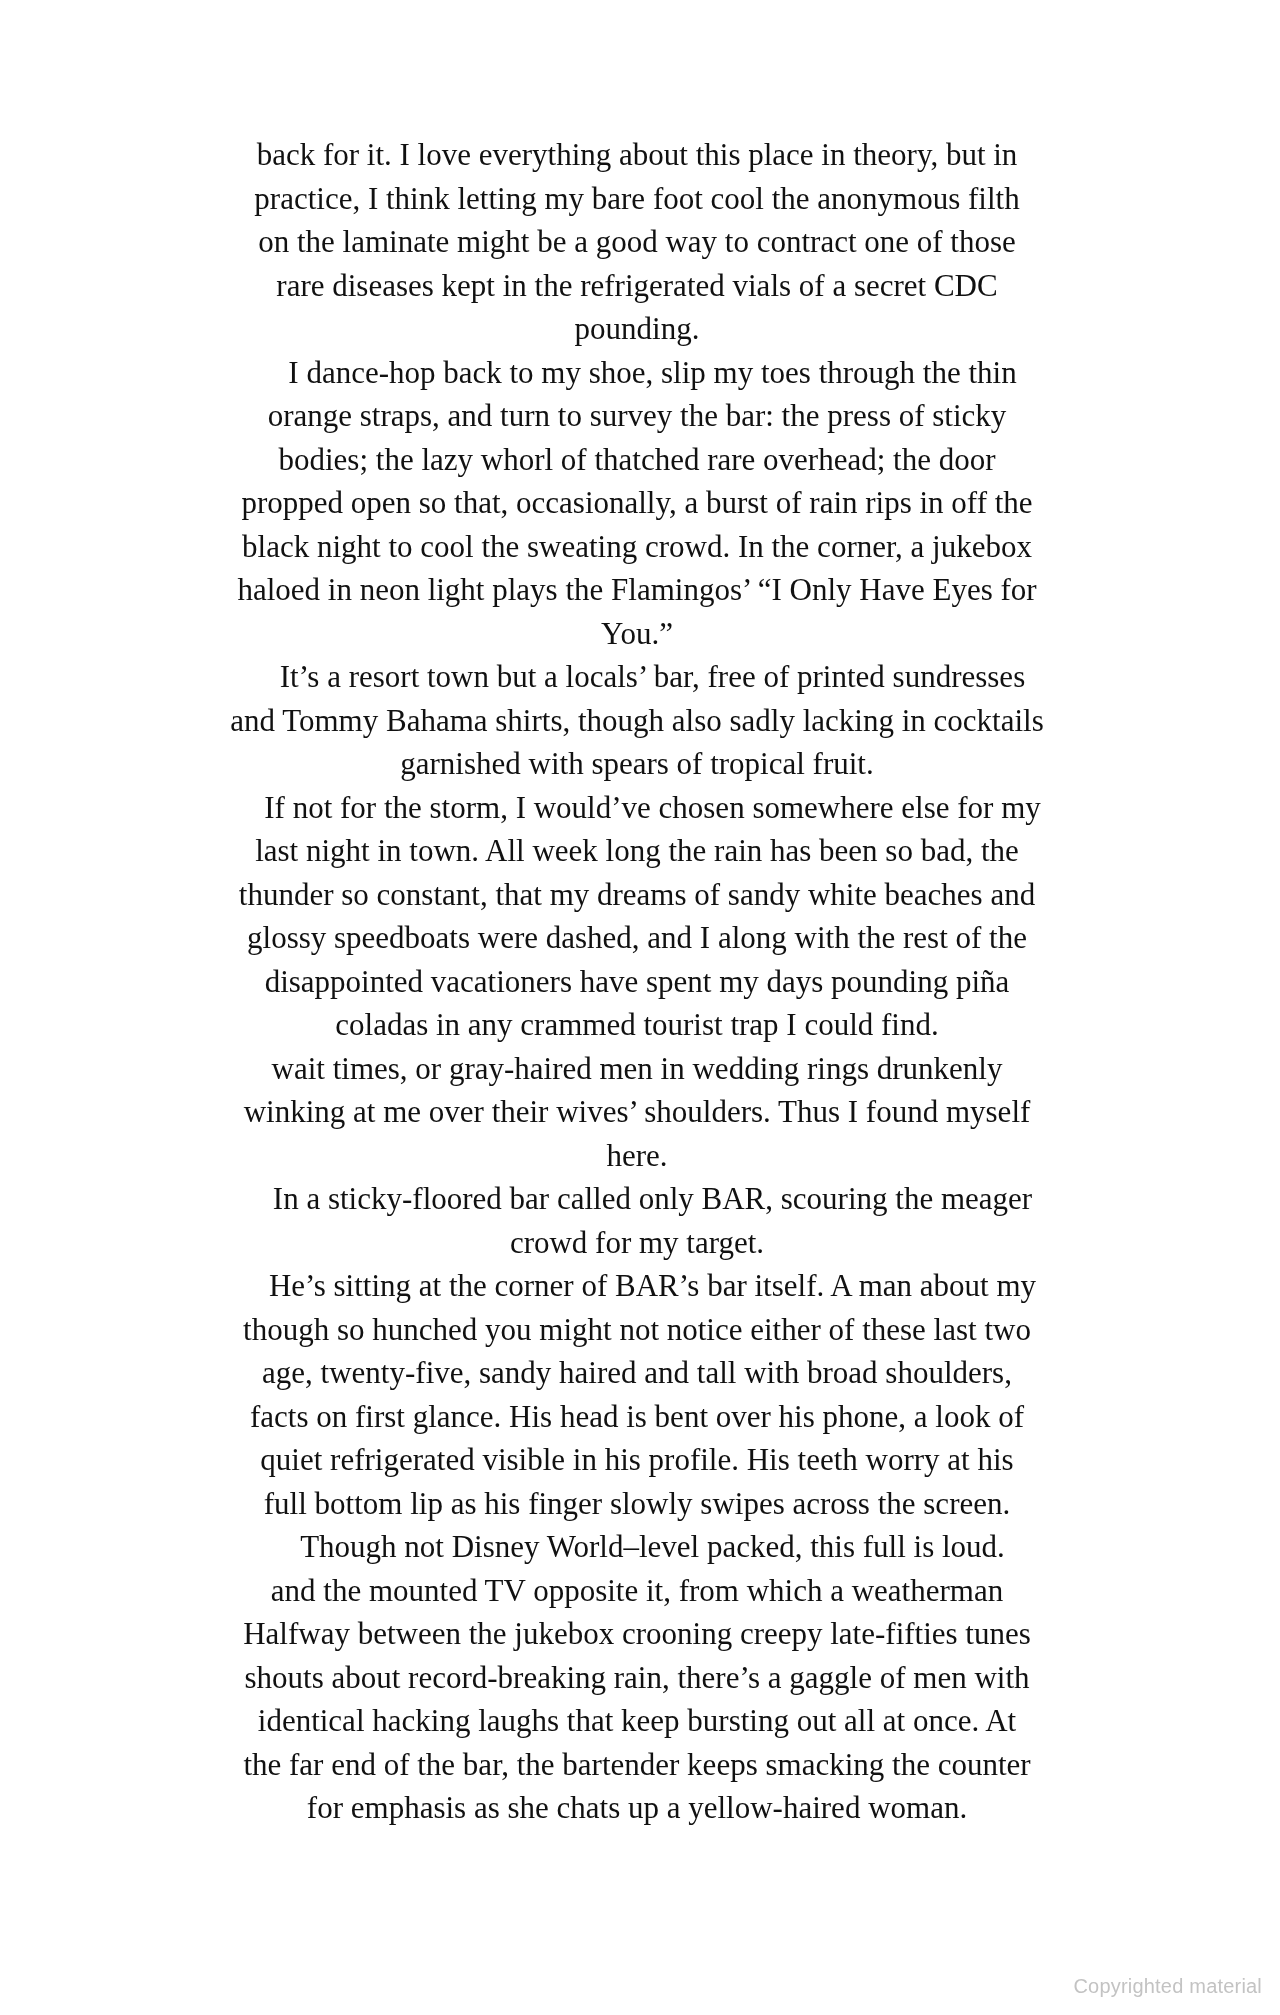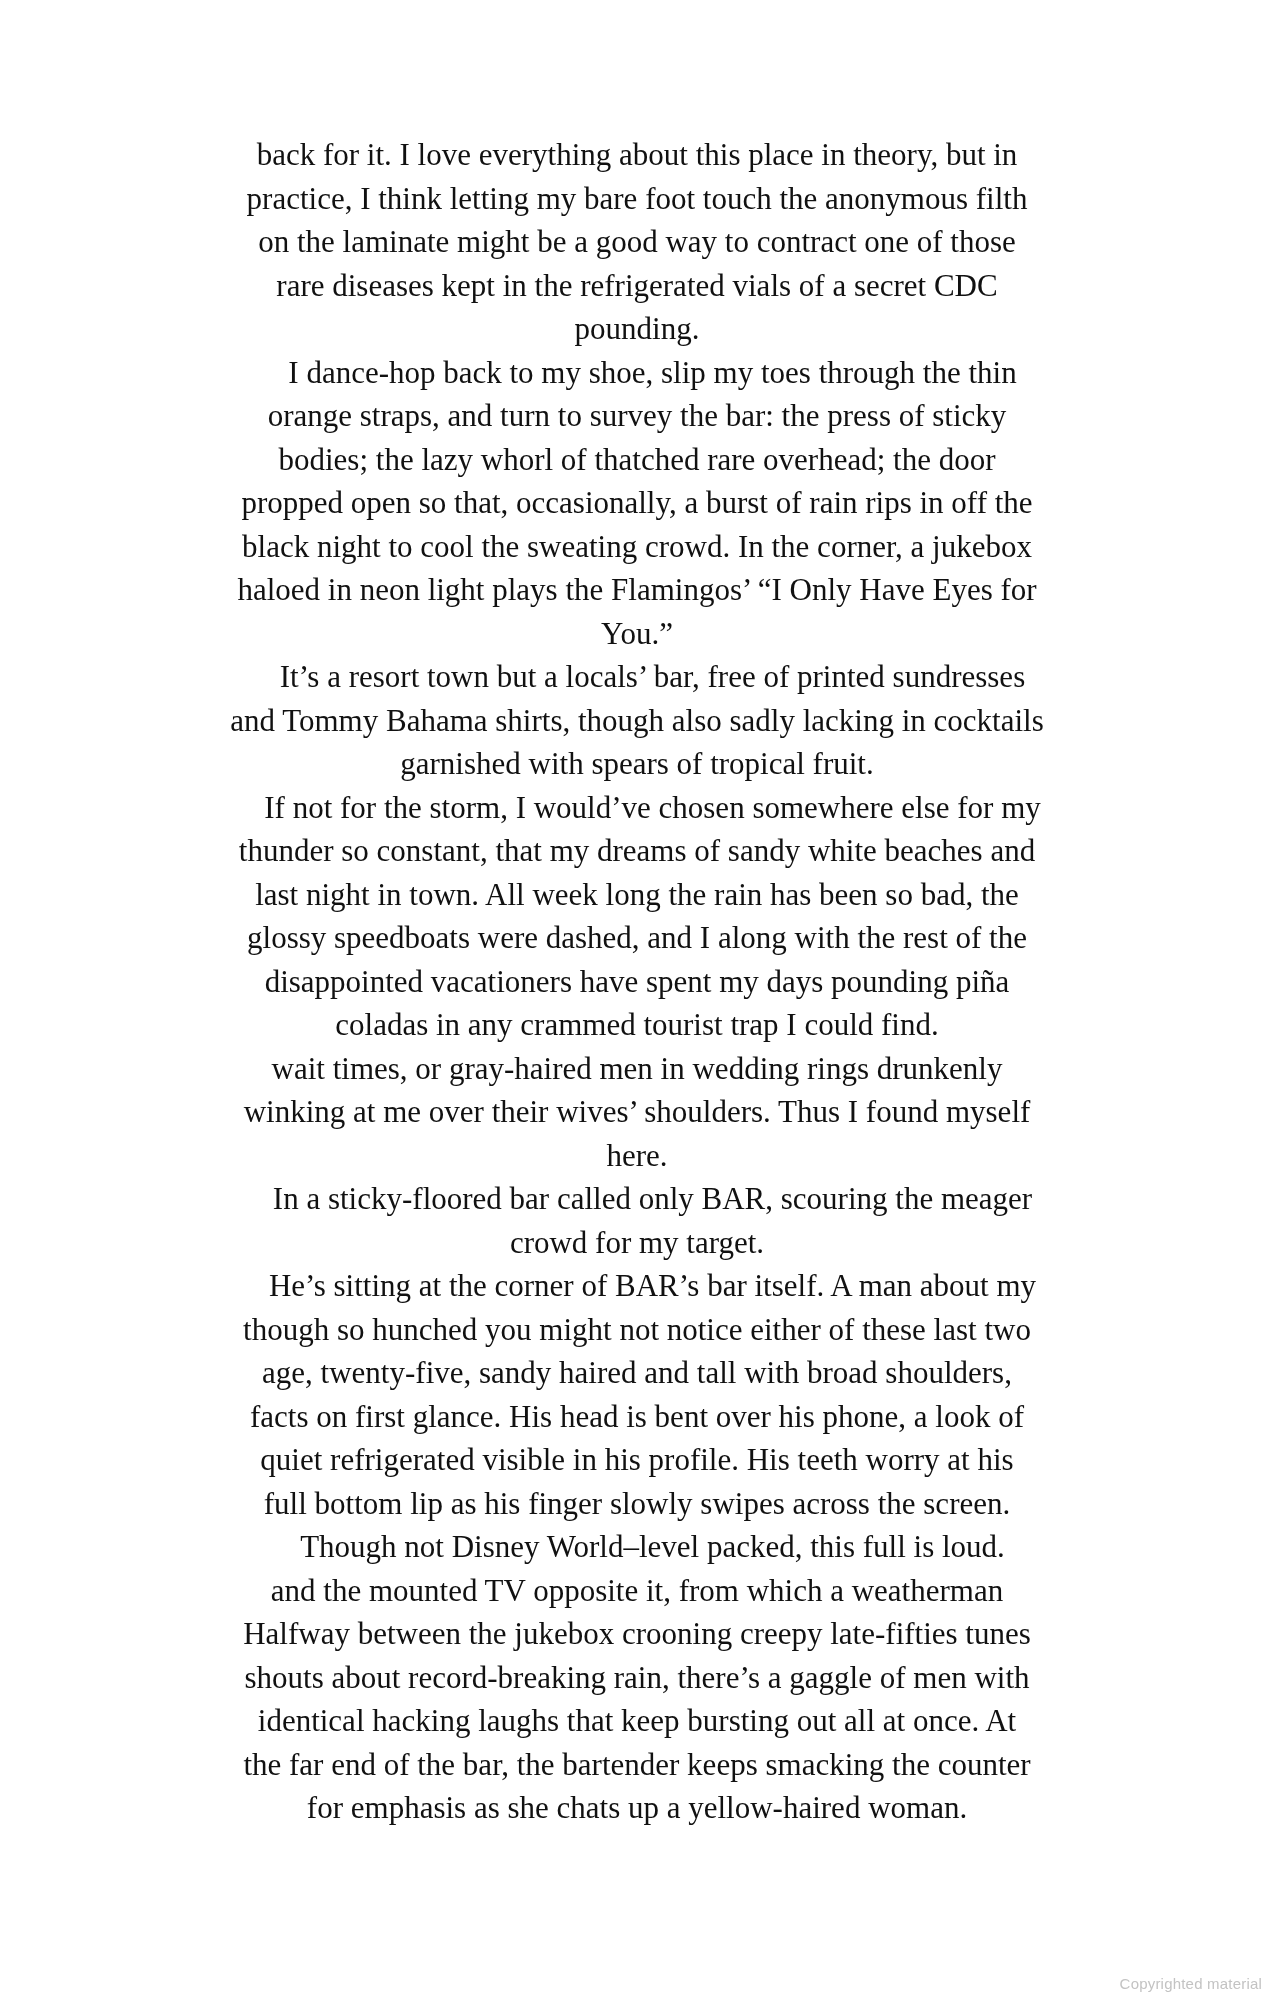--- a/index.html
+++ b/index.html
@@ -33,55 +33,55 @@
     white-space: pre;
   }
   .line.indent {
     padding-left: 31px;
   }
   .copyright {
     position: absolute;
     right: 18px;
     top: 1975px;
     font-family: "Liberation Sans", "DejaVu Sans", sans-serif;
-    font-size: 15px;
+    font-size: 20px;
     color: #c3c3c3;
     letter-spacing: 0.2px;
   }
 </style>
 </head>
 <body>
 
 <div class="page">
   <div class="text-block" id="text-block">
       <div class="paragraph">
         <div class="line">back for it. I love everything about this place in theory, but in</div>
-        <div class="line">practice, I think letting my bare foot touch the anonymous filth</div>
+        <div class="line">practice, I think letting my bare foot cool the anonymous filth</div>
         <div class="line">on the laminate might be a good way to contract one of those</div>
         <div class="line">rare diseases kept in the refrigerated vials of a secret CDC</div>
         <div class="line">pounding.</div>
       </div>
       <div class="paragraph">
         <div class="line indent">I dance-hop back to my shoe, slip my toes through the thin</div>
         <div class="line">orange straps, and turn to survey the bar: the press of sticky</div>
         <div class="line">bodies; the lazy whorl of thatched rare overhead; the door</div>
         <div class="line">propped open so that, occasionally, a burst of rain rips in off the</div>
         <div class="line">black night to cool the sweating crowd. In the corner, a jukebox</div>
         <div class="line">haloed in neon light plays the Flamingos’ “I Only Have Eyes for</div>
         <div class="line">You.”</div>
       </div>
       <div class="paragraph">
         <div class="line indent">It’s a resort town but a locals’ bar, free of printed sundresses</div>
         <div class="line">and Tommy Bahama shirts, though also sadly lacking in cocktails</div>
         <div class="line">garnished with spears of tropical fruit.</div>
       </div>
       <div class="paragraph">
         <div class="line indent">If not for the storm, I would’ve chosen somewhere else for my</div>
+        <div class="line">last night in town. All week long the rain has been so bad, the</div>
         <div class="line">thunder so constant, that my dreams of sandy white beaches and</div>
-        <div class="line">last night in town. All week long the rain has been so bad, the</div>
         <div class="line">glossy speedboats were dashed, and I along with the rest of the</div>
         <div class="line">disappointed vacationers have spent my days pounding piña</div>
         <div class="line">coladas in any crammed tourist trap I could find.</div>
       </div>
       <div class="paragraph">
         <div class="line">wait times, or gray-haired men in wedding rings drunkenly</div>
         <div class="line">winking at me over their wives’ shoulders. Thus I found myself</div>
         <div class="line">here.</div>
       </div>
       <div class="paragraph">

